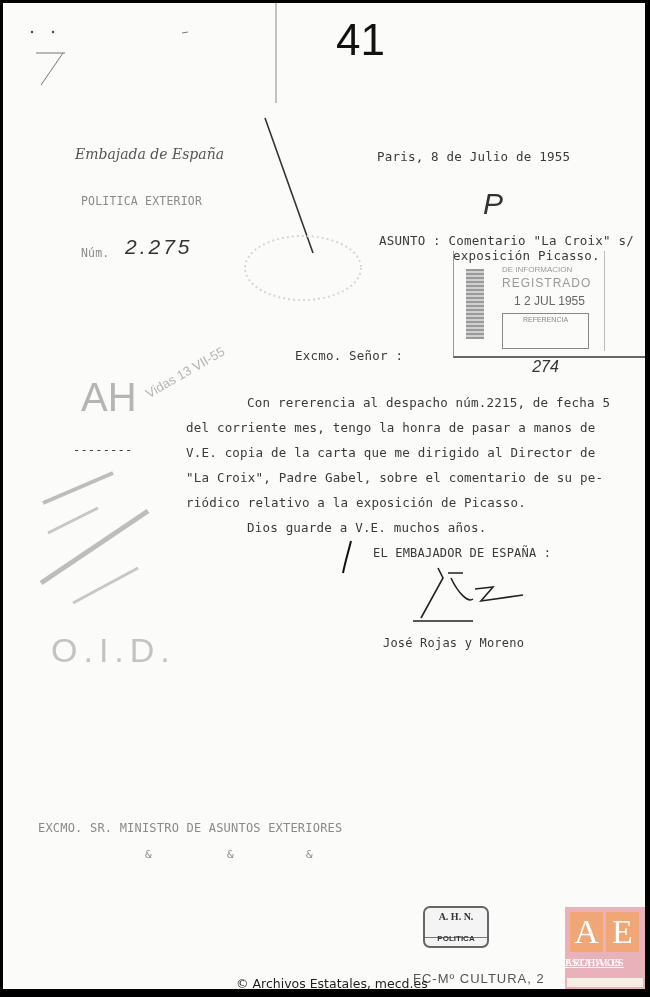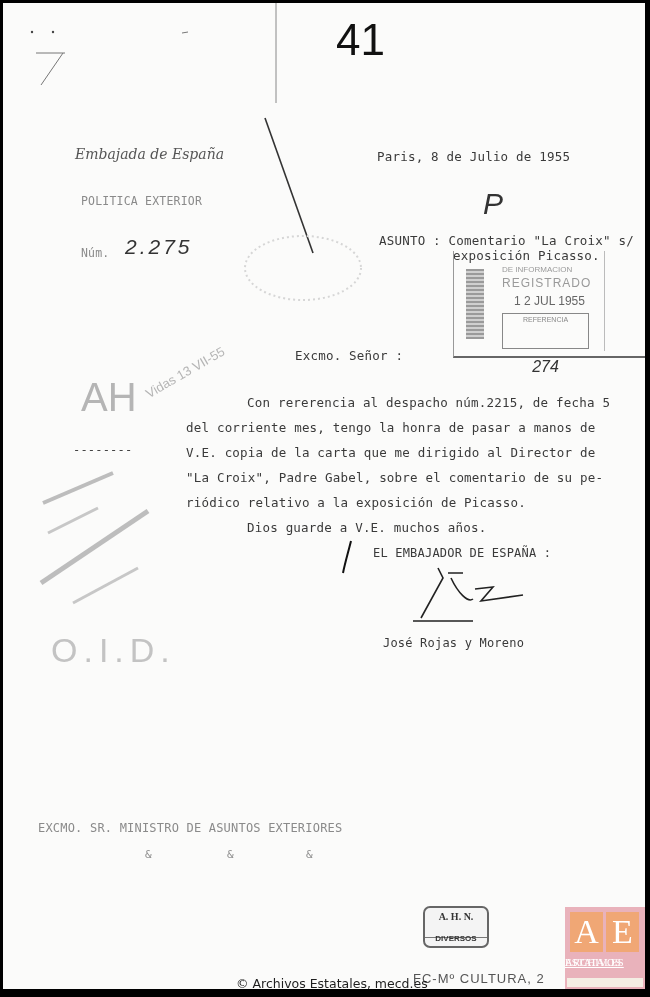--- a/index.html
+++ b/index.html
@@ -169,21 +169,21 @@
   <div class="type" style="left:370px; top:543px; font-size:12px;">EL EMBAJADOR DE ESPAÑA :</div>
   <div class="type" style="left:380px; top:633px; font-size:12px;">José Rojas y Moreno</div>
 
   <div class="type faint" style="left:35px; top:818px; font-size:12px;">EXCMO. SR. MINISTRO DE ASUNTOS EXTERIORES</div>
   <div class="type faint" style="left:142px; top:845px; font-size:11px;">&amp;</div>
   <div class="type faint" style="left:224px; top:845px; font-size:11px;">&amp;</div>
   <div class="type faint" style="left:303px; top:845px; font-size:11px;">&amp;</div>
 
   <div class="ahn-stamp">
     <div class="ahn-top">A. H. N.</div>
-    <div class="ahn-bottom">DIVERSOS</div>
+    <div class="ahn-bottom">POLITICA</div>
   </div>
 
   <div class="ae-logo">
     <div class="ae-letter ae-a">A</div>
     <div class="ae-letter ae-e">E</div>
     <div class="ae-text" style="top:50px;">ARCHIVOS</div>
     <div class="ae-text" style="top:50px;text-decoration:underline;">ESTATALES</div>
     <div class="ae-strip"></div>
   </div>
 

